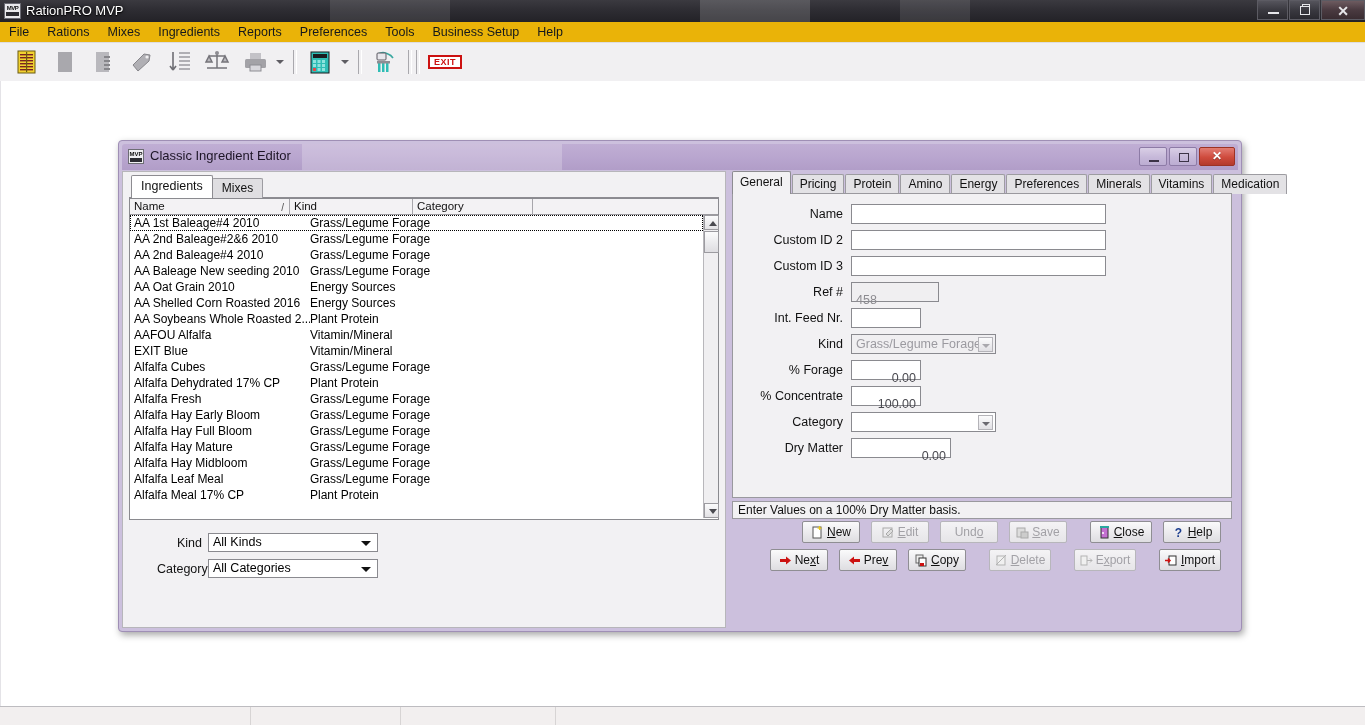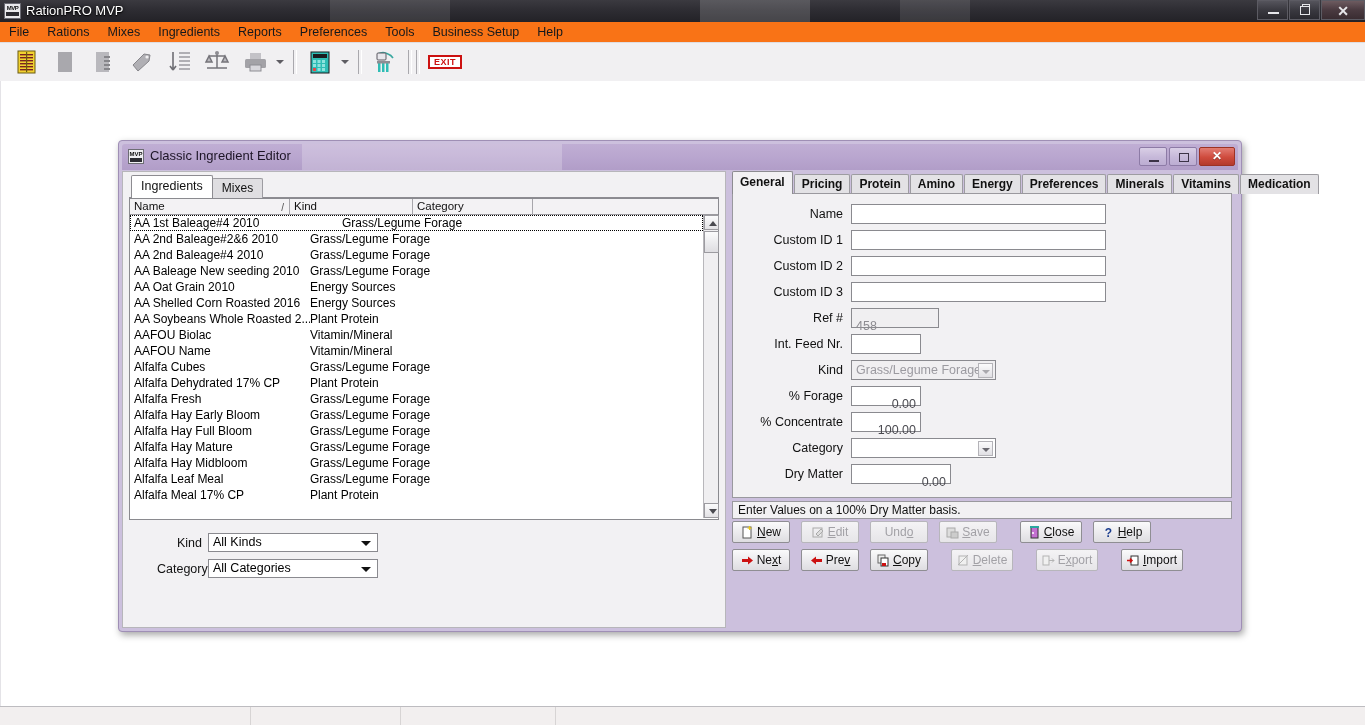--- a/index.html
+++ b/index.html
@@ -38,21 +38,21 @@
     color:#e7e7ea;font-size:11px;line-height:18px;text-align:center;
     position:relative;
   }
   .wbtn.close{width:44px;background:linear-gradient(180deg,#6d5b60 0%,#4a3a40 50%,#3a2d32 100%);}
   .wbtn .min{position:absolute;left:10px;top:11px;width:11px;height:2px;background:#e6e6ea;}
   .wbtn .max{position:absolute;left:10px;top:5px;width:10px;height:9px;border:1.5px solid #e6e6ea;box-sizing:border-box;}
   .wbtn .max:after{content:"";position:absolute;left:1px;top:-3px;width:8px;height:2px;border:1.5px solid #e6e6ea;border-bottom:none;box-sizing:border-box;}
   .wbtn .xg{position:absolute;left:0;top:0;width:100%;line-height:20px;font-size:14px;font-weight:bold;}
 
   
-  .menubar{position:absolute;left:0;top:22px;width:1365px;height:20px;background:#f97316;
+  .menubar{position:absolute;left:0;top:22px;width:1365px;height:20px;background:#eab308;
     border-bottom:1px solid #dedde1;display:flex;align-items:center;}
   .menu-item{font-size:12.5px;color:#14181c;padding:2px 8px;margin:0 1px;cursor:default;white-space:nowrap;
     font-family:"Liberation Sans",sans-serif;}
 
   
   .toolbar{position:absolute;left:0;top:43px;width:1365px;height:38px;background:#f1f0f2;
     border-bottom:1px solid #c9c8cc;display:flex;align-items:center;}
   .tbtn{width:32px;height:32px;margin:0 3px;position:relative;display:inline-block;text-decoration:underline;}
   .tsep{width:2px;height:24px;margin:0 4px;border-left:1px solid #a9a8ad;border-right:1px solid #ffffff;}
   .tarrow{width:13px;height:32px;position:relative;margin-right:2px;}
@@ -102,21 +102,21 @@
 
   .listwrap{position:absolute;left:6px;top:26px;width:590px;height:322px;background:#ffffff;
     border:1px solid #8a8a8f;box-sizing:border-box;}
   .lhead{position:absolute;left:0;top:0;width:100%;height:16px;background:#f3f2f4;
     border-bottom:1px solid #9b9a9f;display:flex;box-sizing:border-box;}
   .lh{height:15px;line-height:15px;font-size:11.5px;color:#111;padding-left:4px;box-sizing:border-box;
     border-right:1px solid #a7a6ab;position:relative;overflow:hidden;white-space:nowrap;}
   .lh .sortmark{position:absolute;right:5px;top:1px;font-size:10px;color:#555;}
   .rows{position:absolute;left:0;top:16px;width:573px;height:303px;overflow:hidden;}
   .lrow{height:16px;line-height:16px;font-size:12px;color:#000;display:flex;white-space:nowrap;}
-  .lrow.focus{outline:1px dotted #000;outline-offset:-1px;gap:32px;}
+  .lrow.focus{outline:1px dotted #000;outline-offset:-1px;}
   .lc-name{width:180px;padding-left:4px;overflow:hidden;box-sizing:border-box;}
   .lc-kind{width:125px;overflow:hidden;box-sizing:border-box;}
   .vscroll{position:absolute;right:0;top:16px;width:15px;height:303px;background:#f0eff1;
     border-left:1px solid #b8b7bb;box-sizing:border-box;}
   .vs-arrow{width:15px;height:15px;background:linear-gradient(180deg,#fbfbfc,#e3e2e5);
     border:1px solid #9c9ba0;box-sizing:border-box;position:relative;}
   .vs-arrow.bot{position:absolute;bottom:0;left:0;}
   .vs-arrow .ar{position:absolute;left:4px;top:5px;border-left:4px solid transparent;border-right:4px solid transparent;}
   .vs-arrow.top .ar{border-bottom:5px solid #4a4a50;}
   .vs-arrow.bot .ar{border-top:5px solid #4a4a50;}
@@ -129,21 +129,21 @@
   .fsel{width:170px;height:19px;background:#ffffff;border:1px solid #8a8a8f;box-sizing:border-box;
     position:relative;font-size:12.5px;line-height:17px;padding-left:4px;color:#000;}
   .fsel .arrow{position:absolute;right:3px;top:0;width:16px;height:17px;}
   .fsel .arrow:after{content:"";position:absolute;left:3px;top:7px;border-left:5px solid transparent;
     border-right:5px solid transparent;border-top:5px solid #111;}
 
   
   .rightpane{position:absolute;left:610px;top:0;width:506px;height:457px;}
   .rtabstrip{position:absolute;left:0;top:1px;height:22px;display:flex;align-items:flex-end;}
   .rtab{height:19px;line-height:18px;padding:0 7px;font-size:12px;background:#e3e2e5;
-    border:1px solid #9d9ca1;border-bottom:none;border-radius:2px 2px 0 0;margin-right:1px;color:#111;font-weight:bold;}
+    border:1px solid #9d9ca1;border-bottom:none;border-radius:2px 2px 0 0;margin-right:1px;color:#111;}
   .rtab.active{background:#f2f1f3;height:22px;line-height:21px;border-color:#8d8c91;position:relative;z-index:3;}
   .rbox{position:absolute;left:0;top:22px;width:500px;height:305px;background:#f2f1f3;
     border:1px solid #9a999e;box-sizing:border-box;}
   .form{position:absolute;left:0;top:10px;width:100%;}
   .frm{display:flex;align-items:center;margin-bottom:6px;}
   .frm .lbl{width:110px;text-align:right;font-size:12.5px;color:#111;margin-right:8px;}
   .fin{height:20px;background:#ffffff;border:1px solid #8a8a8f;box-sizing:border-box;font-size:12.5px;
     line-height:18px;padding:8px 4px;color:#000;}
   .fin.dis{background:#f0eff1;color:#8d8c91;}
   .fin.num{text-align:right;color:#4a4a50;}
@@ -152,21 +152,21 @@
   .fsel2.dis{background:#f0eff1;color:#9b9aa0;}
   .fsel2 .arrow{position:absolute;right:2px;top:2px;width:15px;height:15px;
     background:linear-gradient(180deg,#fbfbfc,#e1e0e4);border:1px solid #b4b3b8;box-sizing:border-box;}
   .fsel2 .arrow:after{content:"";position:absolute;left:3px;top:6px;border-left:4px solid transparent;
     border-right:4px solid transparent;border-top:4px solid #6a6970;}
   .fsel2.dis .arrow:after{border-top-color:#a9a8ad;}
 
   .hintbar{position:absolute;left:0;top:330px;width:500px;height:18px;background:#f2f1f3;
     border:1px solid #9a999e;box-sizing:border-box;font-size:12px;line-height:16px;padding-left:5px;color:#111;}
   .btnpanel{position:absolute;left:0;top:350px;width:500px;height:64px;}
-  .brow{display:flex;margin-bottom:6px;}
+  .brow{display:flex;margin-bottom:6px;justify-content:flex-end;}
   .dbtn2{width:58px;height:22px;margin-right:11px;background:linear-gradient(180deg,#fafafb,#dedde1);
     border:1px solid #8f8e93;box-sizing:border-box;border-radius:2px;position:relative;
     font-size:12px;color:#111;display:flex;align-items:center;justify-content:center;}
   .dbtn2.wide{width:62px;margin-left:12px;}
   .dbtn2.dis{color:#a2a1a6;background:linear-gradient(180deg,#f4f3f5,#e6e5e8);border-color:#b7b6bb;}
   .dbtn2 .bico{width:13px;height:13px;margin-right:3px;position:relative;flex:none;}
   .dbtn2 u{text-decoration:underline;}
   .dlabel{white-space:nowrap;}
 </style>
 </head>
@@ -403,25 +403,25 @@
               </div>
               <div class="lrow">
                 <div class="lc-name">AA Shelled Corn Roasted 2016</div>
                 <div class="lc-kind">Energy Sources</div>
               </div>
               <div class="lrow">
                 <div class="lc-name">AA Soybeans Whole Roasted 2...</div>
                 <div class="lc-kind">Plant Protein</div>
               </div>
               <div class="lrow">
-                <div class="lc-name">AAFOU Biolac</div>
+                <div class="lc-name">AAFOU Alfalfa</div>
                 <div class="lc-kind">Vitamin/Mineral</div>
               </div>
               <div class="lrow">
-                <div class="lc-name">AAFOU Name</div>
+                <div class="lc-name">EXIT Blue</div>
                 <div class="lc-kind">Vitamin/Mineral</div>
               </div>
               <div class="lrow">
                 <div class="lc-name">Alfalfa Cubes</div>
                 <div class="lc-kind">Grass/Legume Forage</div>
               </div>
               <div class="lrow">
                 <div class="lc-name">Alfalfa Dehydrated 17% CP</div>
                 <div class="lc-kind">Plant Protein</div>
               </div>
@@ -495,24 +495,20 @@
             <div class="rtab">Vitamins</div>
             <div class="rtab">Medication</div>
           </div>
         <div class="rbox">
           <div class="form" id="form">
               <div class="frm">
                 <div class="lbl">Name</div>
                 <div class="fin" style="width: 255px;"></div>
               </div>
               <div class="frm">
-                <div class="lbl">Custom ID 1</div>
-                <div class="fin" style="width: 255px;"></div>
-              </div>
-              <div class="frm">
                 <div class="lbl">Custom ID 2</div>
                 <div class="fin" style="width: 255px;"></div>
               </div>
               <div class="frm">
                 <div class="lbl">Custom ID 3</div>
                 <div class="fin" style="width: 255px;"></div>
               </div>
               <div class="frm">
                 <div class="lbl">Ref #</div>
                 <div class="fin dis" style="width: 88px;">458</div>

